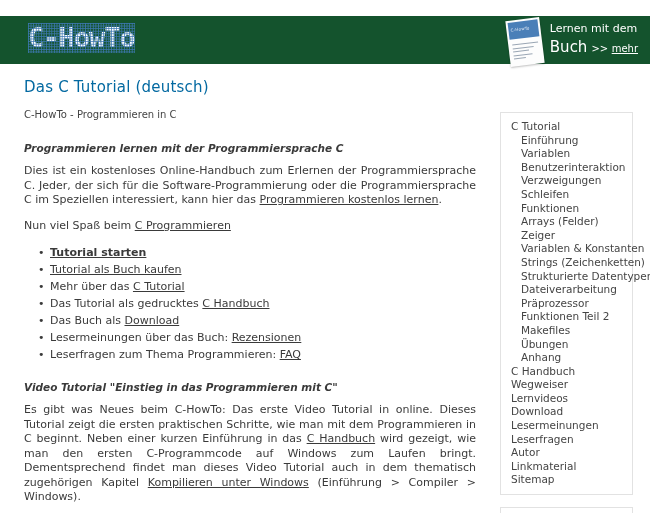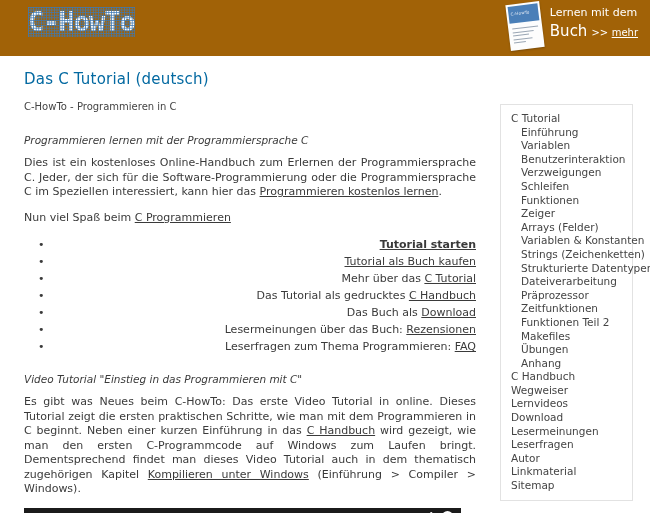--- a/index.html
+++ b/index.html
@@ -13,23 +13,24 @@
     background: #ffffff;
     font-family: "DejaVu Sans", "Liberation Sans", sans-serif;
     font-size: 11px;
     color: #3a3a3a;
     position: relative;
   }
 
   
   .header {
     position: relative;
-    height: 56px;
-    background: #a16207;
+    height: 48px;
+    background: #14532d;
     overflow: visible;
+    margin-top: 16px;
   }
   .logo {
     position: absolute;
     left: 28px;
     top: 7px;
     font-family: "DejaVu Sans Mono", "Liberation Mono", monospace;
     font-size: 27px;
     font-weight: bold;
     letter-spacing: -1px;
     color: #ffffff;
@@ -149,21 +150,21 @@
     letter-spacing: 0.2px;
   }
   h2.page-subtitle {
     font-size: 10px;
     font-weight: normal;
     color: #444444;
     margin: 0 0 22px 0;
   }
   h3.sect-title {
     font-size: 10.5px;
-    font-weight: normal;
+    font-weight: bold;
     font-style: italic;
     color: #3a3a3a;
     margin: 0 0 10px 0;
   }
   p.para {
     margin: 0 0 11px 0;
     line-height: 14.5px;
     text-align: justify;
     color: #3a3a3a;
   }
@@ -171,21 +172,20 @@
     text-align: left;
   }
   a {
     color: #3a3a3a;
     text-decoration: underline;
   }
   ul.links {
     margin: 4px 0 18px 0;
     padding-left: 26px;
     list-style: none;
-    text-align: right;
   }
   ul.links li {
     position: relative;
     line-height: 17px;
     color: #3a3a3a;
   }
   ul.links li:before {
     content: "\2022";
     position: absolute;
     left: -12px;
@@ -344,28 +344,27 @@
 
   <div class="sidebar">
     <div class="side-box">
       <a href="#" class="side-item">C Tutorial</a>
       <a href="#" class="side-item indent">Einführung</a>
       <a href="#" class="side-item indent">Variablen</a>
       <a href="#" class="side-item indent">Benutzerinteraktion</a>
       <a href="#" class="side-item indent">Verzweigungen</a>
       <a href="#" class="side-item indent">Schleifen</a>
       <a href="#" class="side-item indent">Funktionen</a>
+      <a href="#" class="side-item indent">Arrays (Felder)</a>
       <a href="#" class="side-item indent">Zeiger</a>
-      <a href="#" class="side-item indent">Arrays (Felder)</a>
       <a href="#" class="side-item indent">Variablen &amp; Konstanten</a>
       <a href="#" class="side-item indent">Strings (Zeichenketten)</a>
       <a href="#" class="side-item indent">Strukturierte Datentypen</a>
       <a href="#" class="side-item indent">Dateiverarbeitung</a>
       <a href="#" class="side-item indent">Präprozessor</a>
-      <a href="#" class="side-item indent">Zeitfunktionen</a>
       <a href="#" class="side-item indent">Funktionen Teil 2</a>
       <a href="#" class="side-item indent">Makefiles</a>
       <a href="#" class="side-item indent">Übungen</a>
       <a href="#" class="side-item indent">Anhang</a>
       <a href="#" class="side-item">C Handbuch</a>
       <a href="#" class="side-item">Wegweiser</a>
       <a href="#" class="side-item">Lernvideos</a>
       <a href="#" class="side-item">Download</a>
       <a href="#" class="side-item">Lesermeinungen</a>
       <a href="#" class="side-item">Leserfragen</a>

